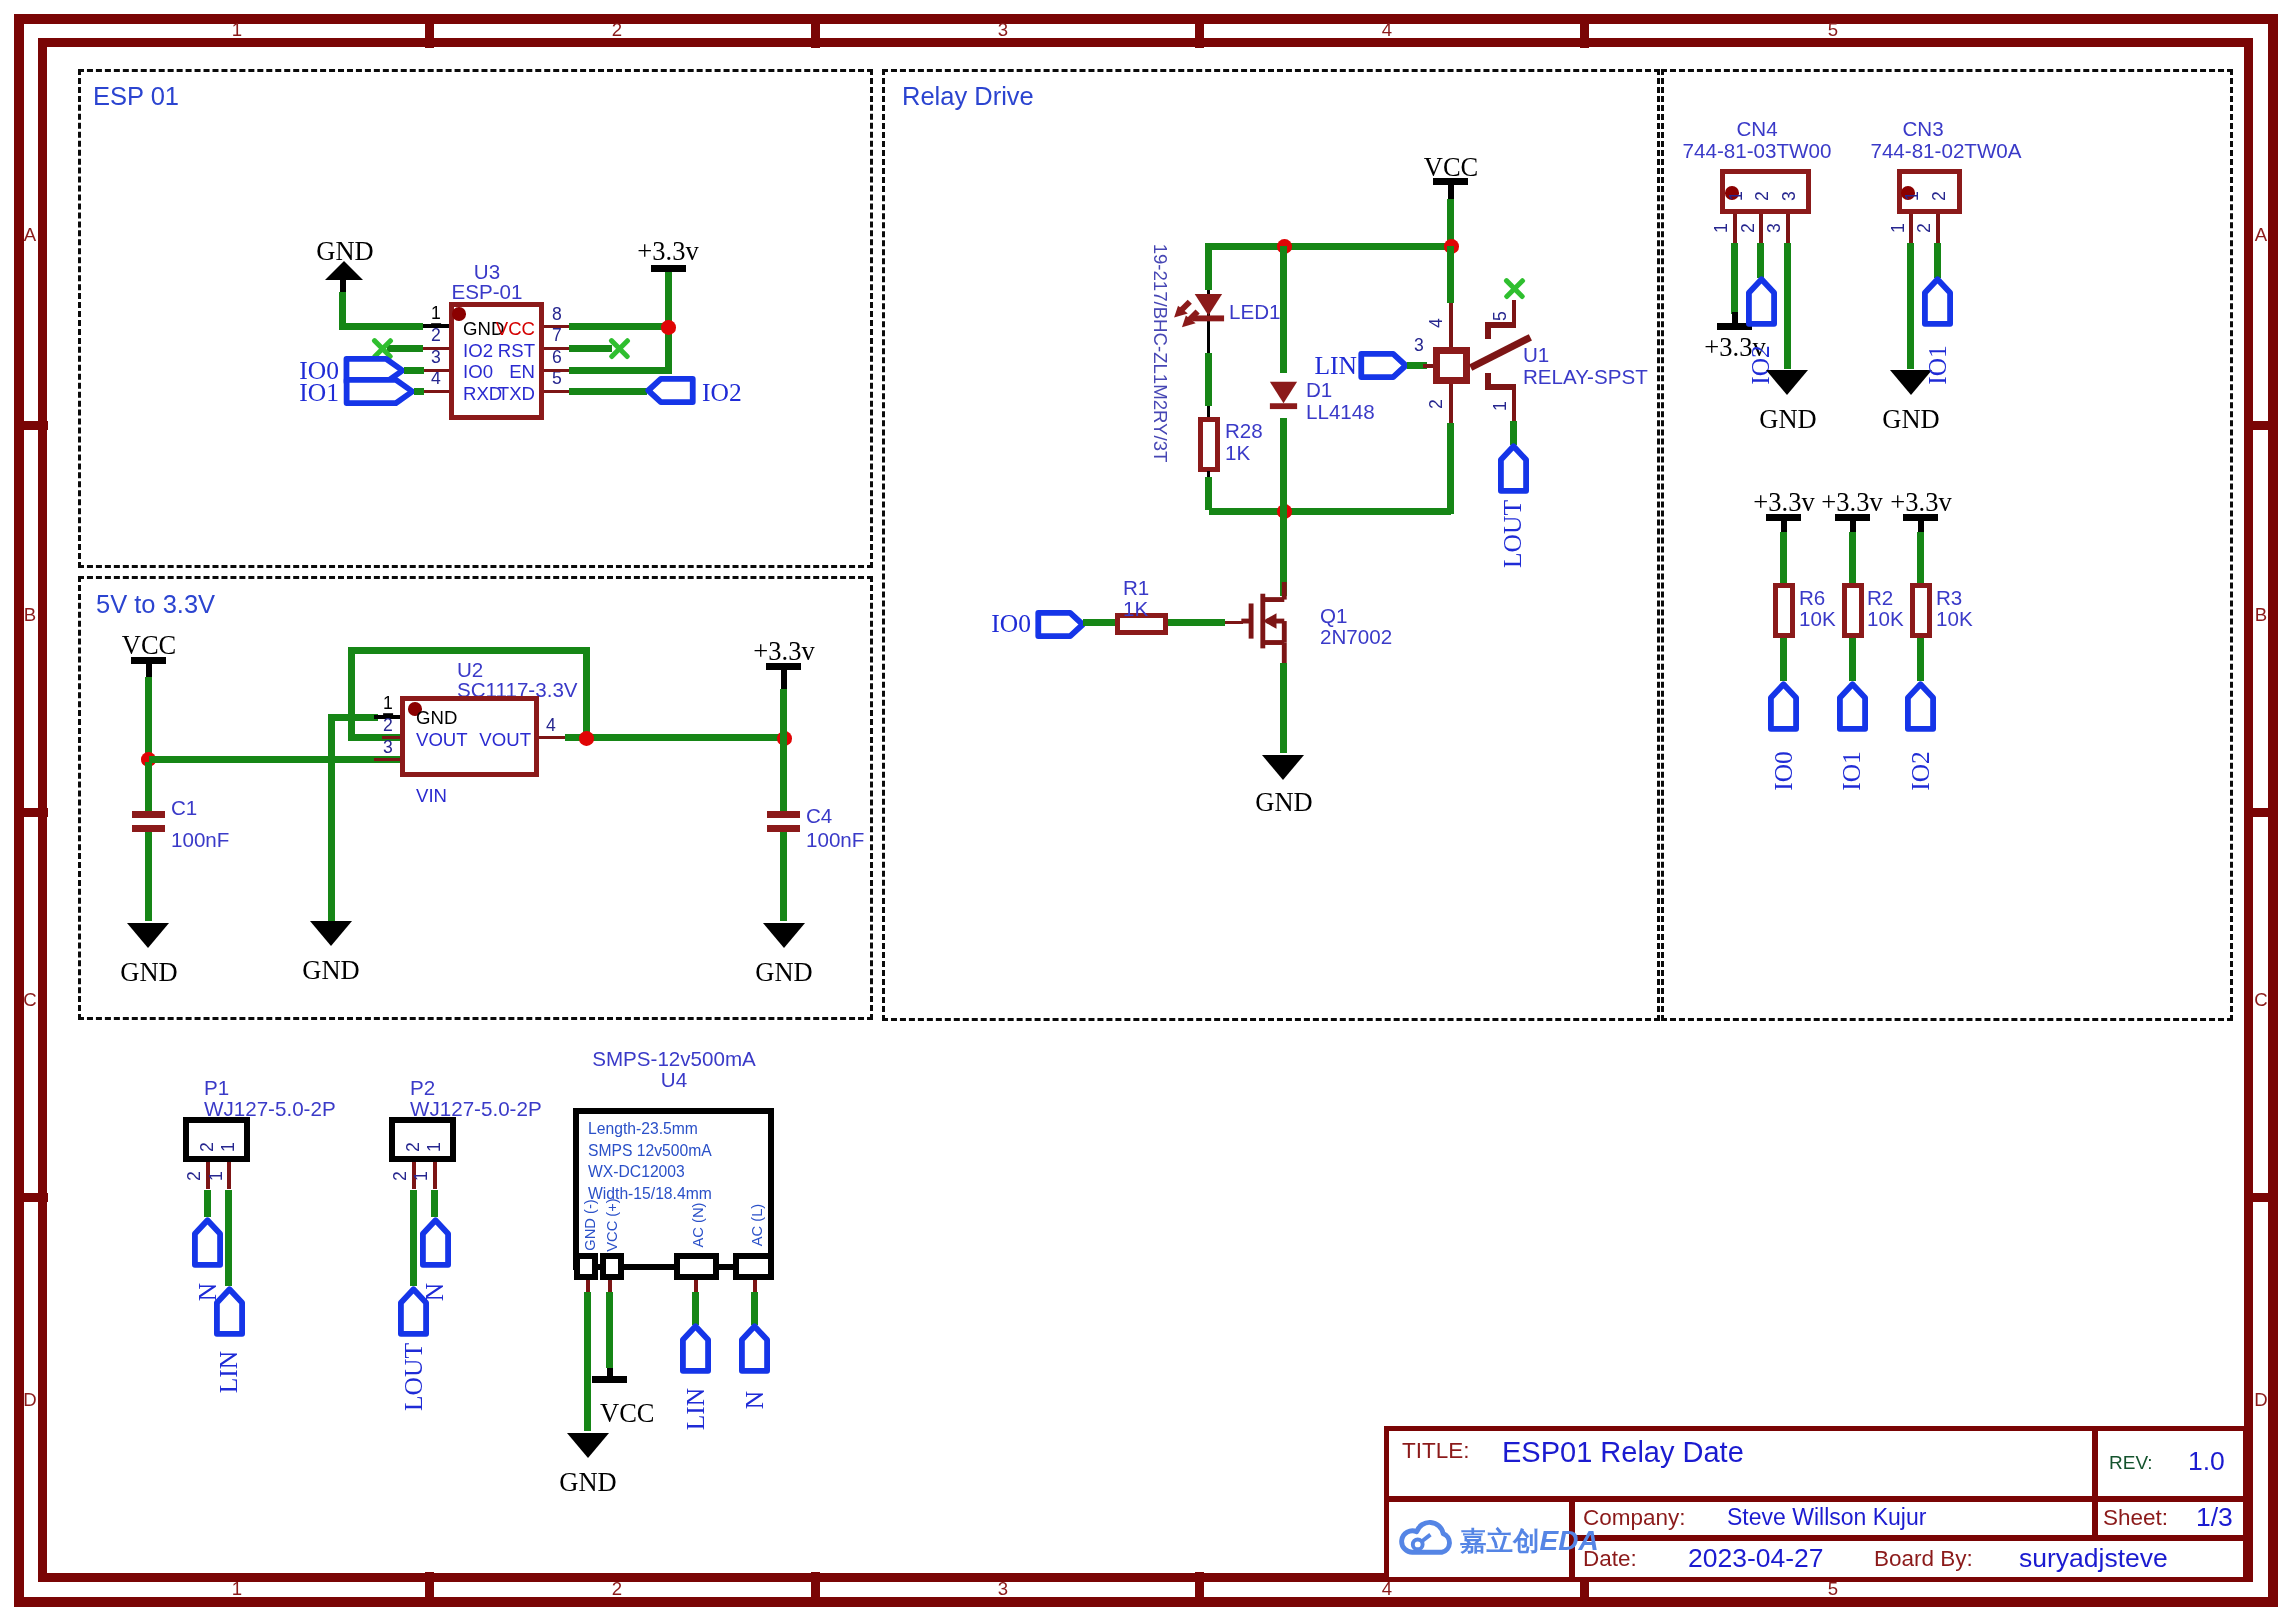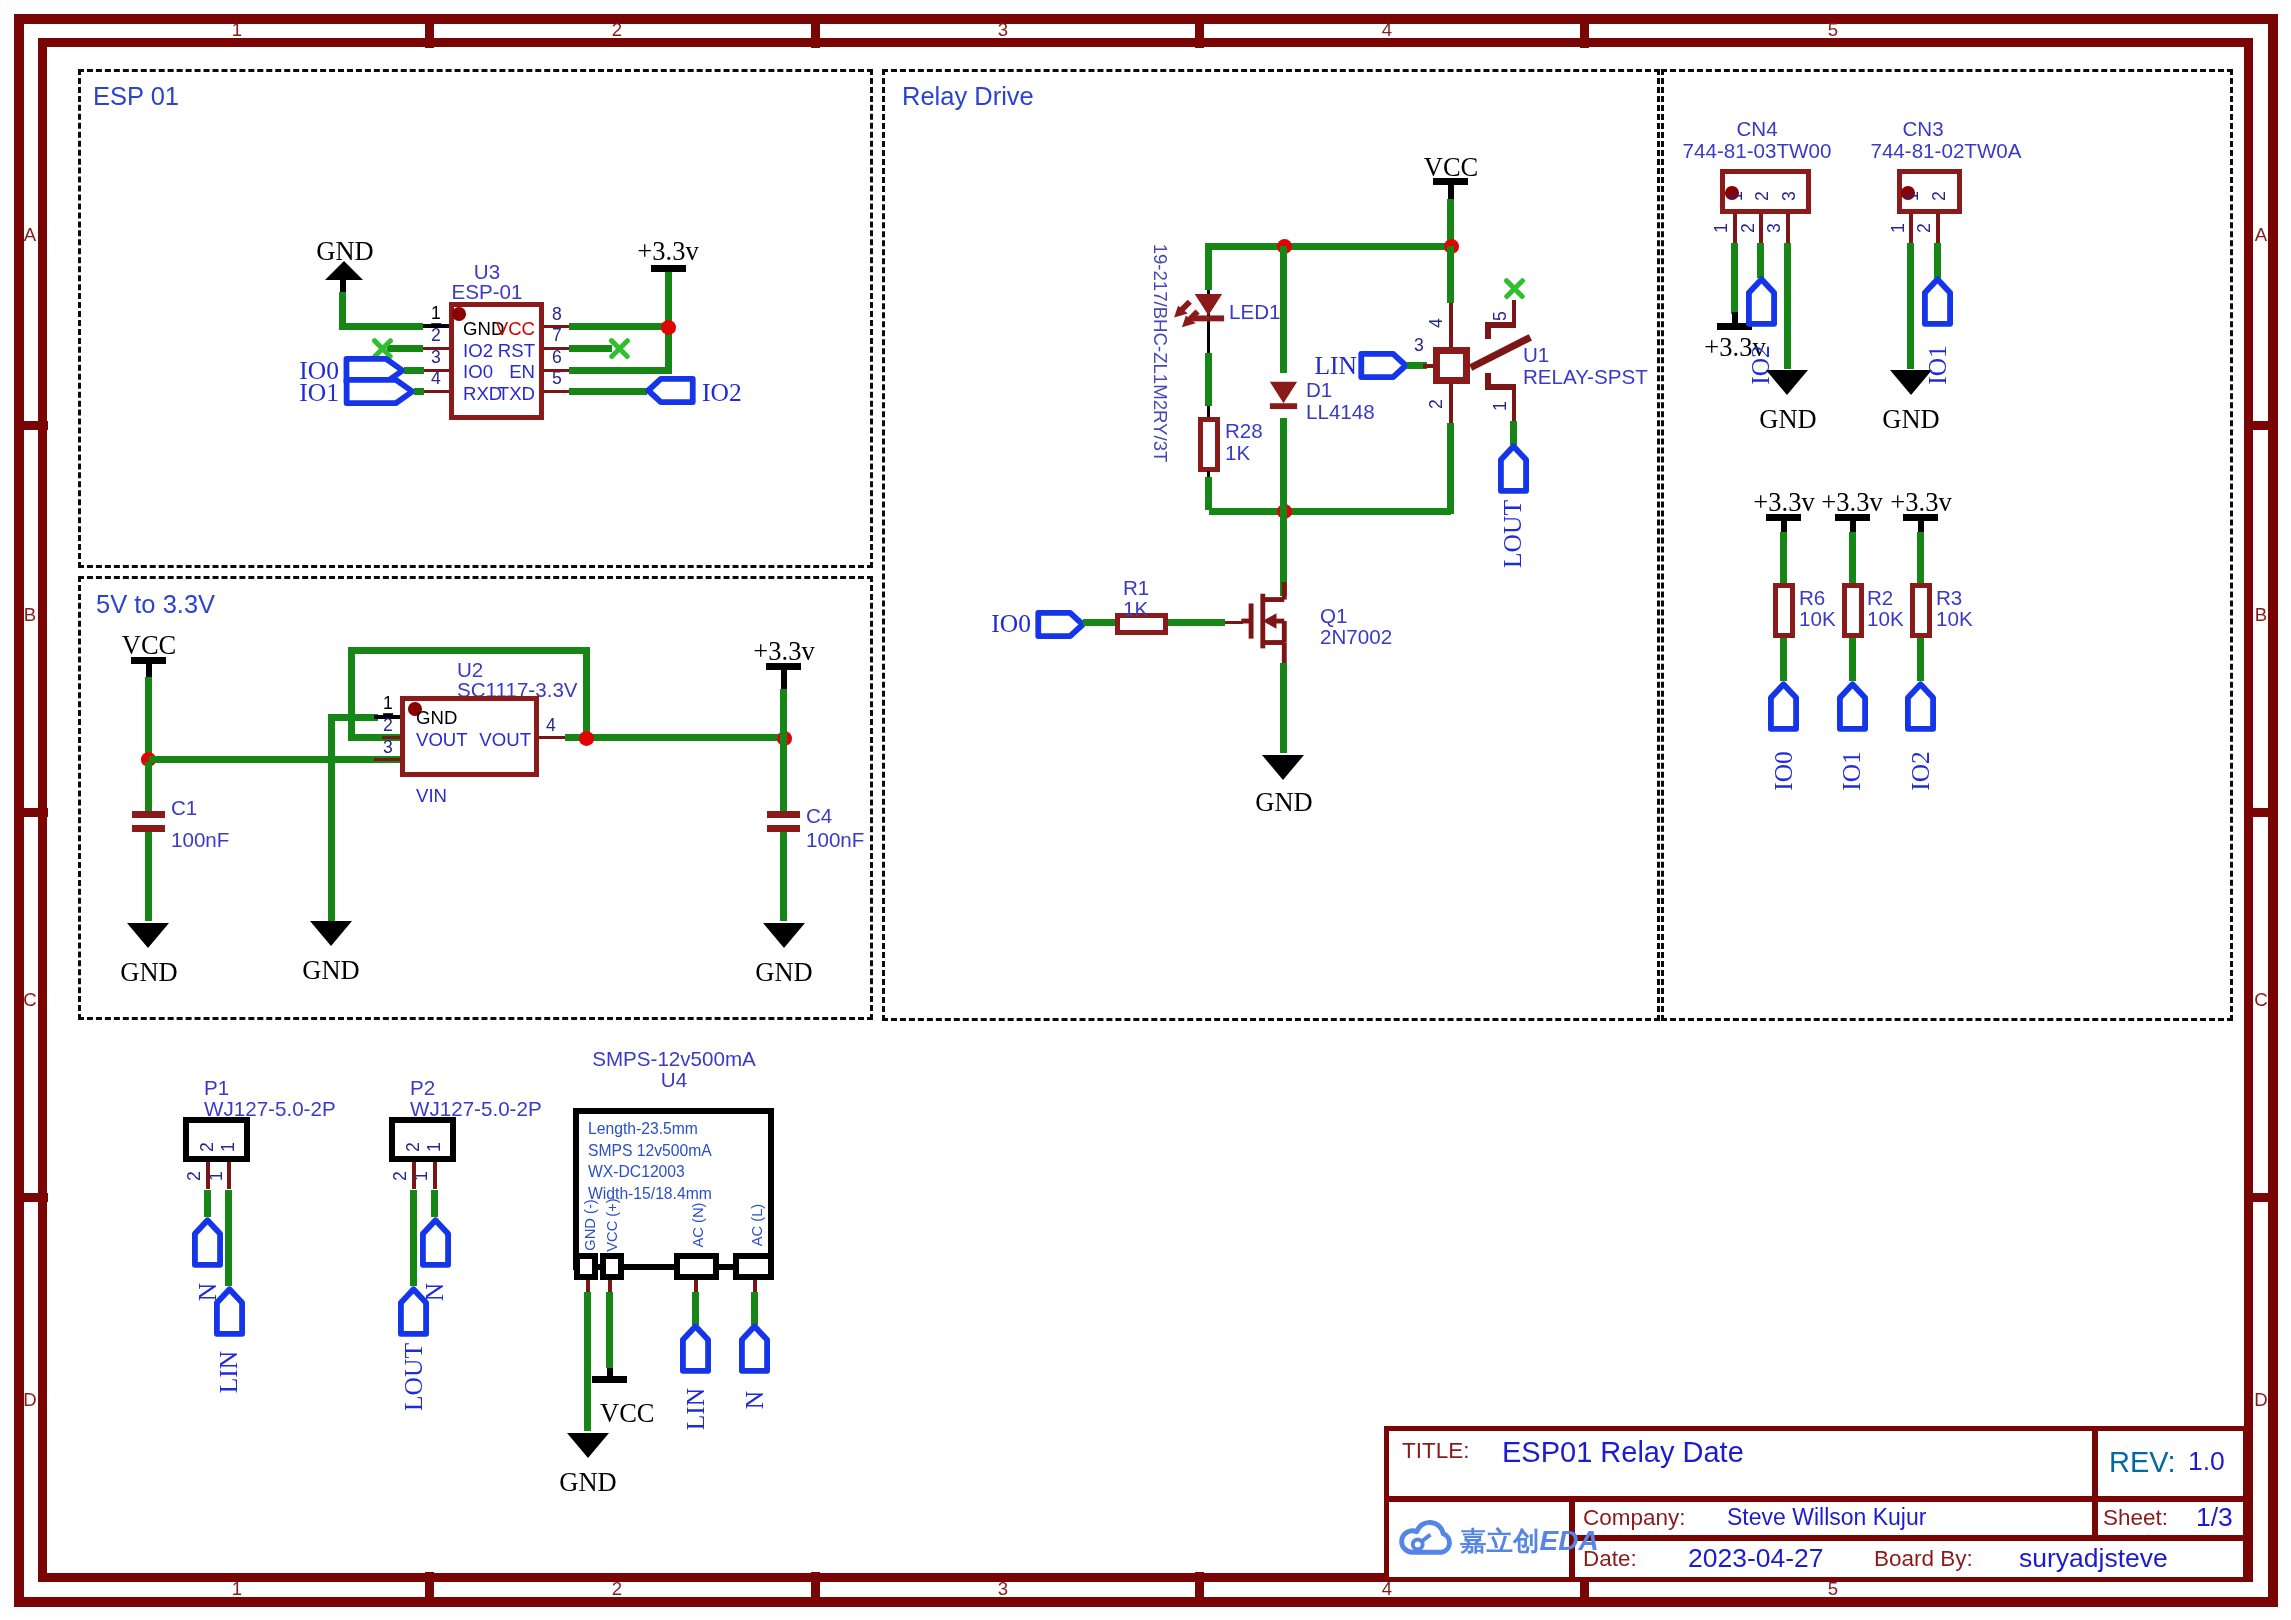--- a/index.html
+++ b/index.html
@@ -484,21 +484,21 @@
     </svg>
   <span class="lbl pname rot" style="left:755px;top:1400px">N</span>
 
   <div class="abs" style="left:1384px;top:1426px;width:864px;height:156px;border:5.9px solid #7a0505;box-sizing:border-box;background:#fff"></div>
   <div class="tline" style="left:1384px;top:1496px;width:864px;height:5.9px"></div>
   <div class="tline" style="left:1569px;top:1496px;width:5.9px;height:86px"></div>
   <div class="tline" style="left:1569px;top:1535px;width:679px;height:5.9px"></div>
   <div class="tline" style="left:2092px;top:1426px;width:5.9px;height:115px"></div>
   <span class="lbl lv" style="left:1402px;top:1451px;font-size:22.5px;color:#8b1a1a">TITLE:</span>
   <span class="lbl lv" style="left:1502px;top:1452px;font-size:29px;color:#1b1bd0">ESP01 Relay Date</span>
-  <span class="lbl lv" style="left:2109px;top:1462px;font-size:29px;color:#0369a1">REV:</span>
+  <span class="lbl lv" style="left:2109px;top:1462px;font-size:19px;color:#14532d">REV:</span>
   <span class="lbl lv" style="left:2188px;top:1461px;font-size:26.5px;color:#1b1bd0">1.0</span>
 
   <svg style="left:1396px;top:1515px" width="63" height="47" viewBox="0 0 64 48">
     <path d="M18,38 a11,11 0 1 1 3,-21 a14,14 0 0 1 27,2 a10,10 0 0 1 -1,19 z" fill="none" stroke="#5585e5" stroke-width="5" stroke-linejoin="round"></path>
     <circle cx="22" cy="30" r="5" fill="none" stroke="#5585e5" stroke-width="4"></circle>
     <line x1="26" y1="27" x2="35" y2="20" stroke="#5585e5" stroke-width="4"></line>
   </svg>
   <span class="lbl lv" style="left:1460px;top:1541px;font-size:26.5px;font-weight:bold;color:#5585e5">
     <span>嘉立创</span><span style="font-style:italic;font-size:28px">EDA</span>
   </span>

